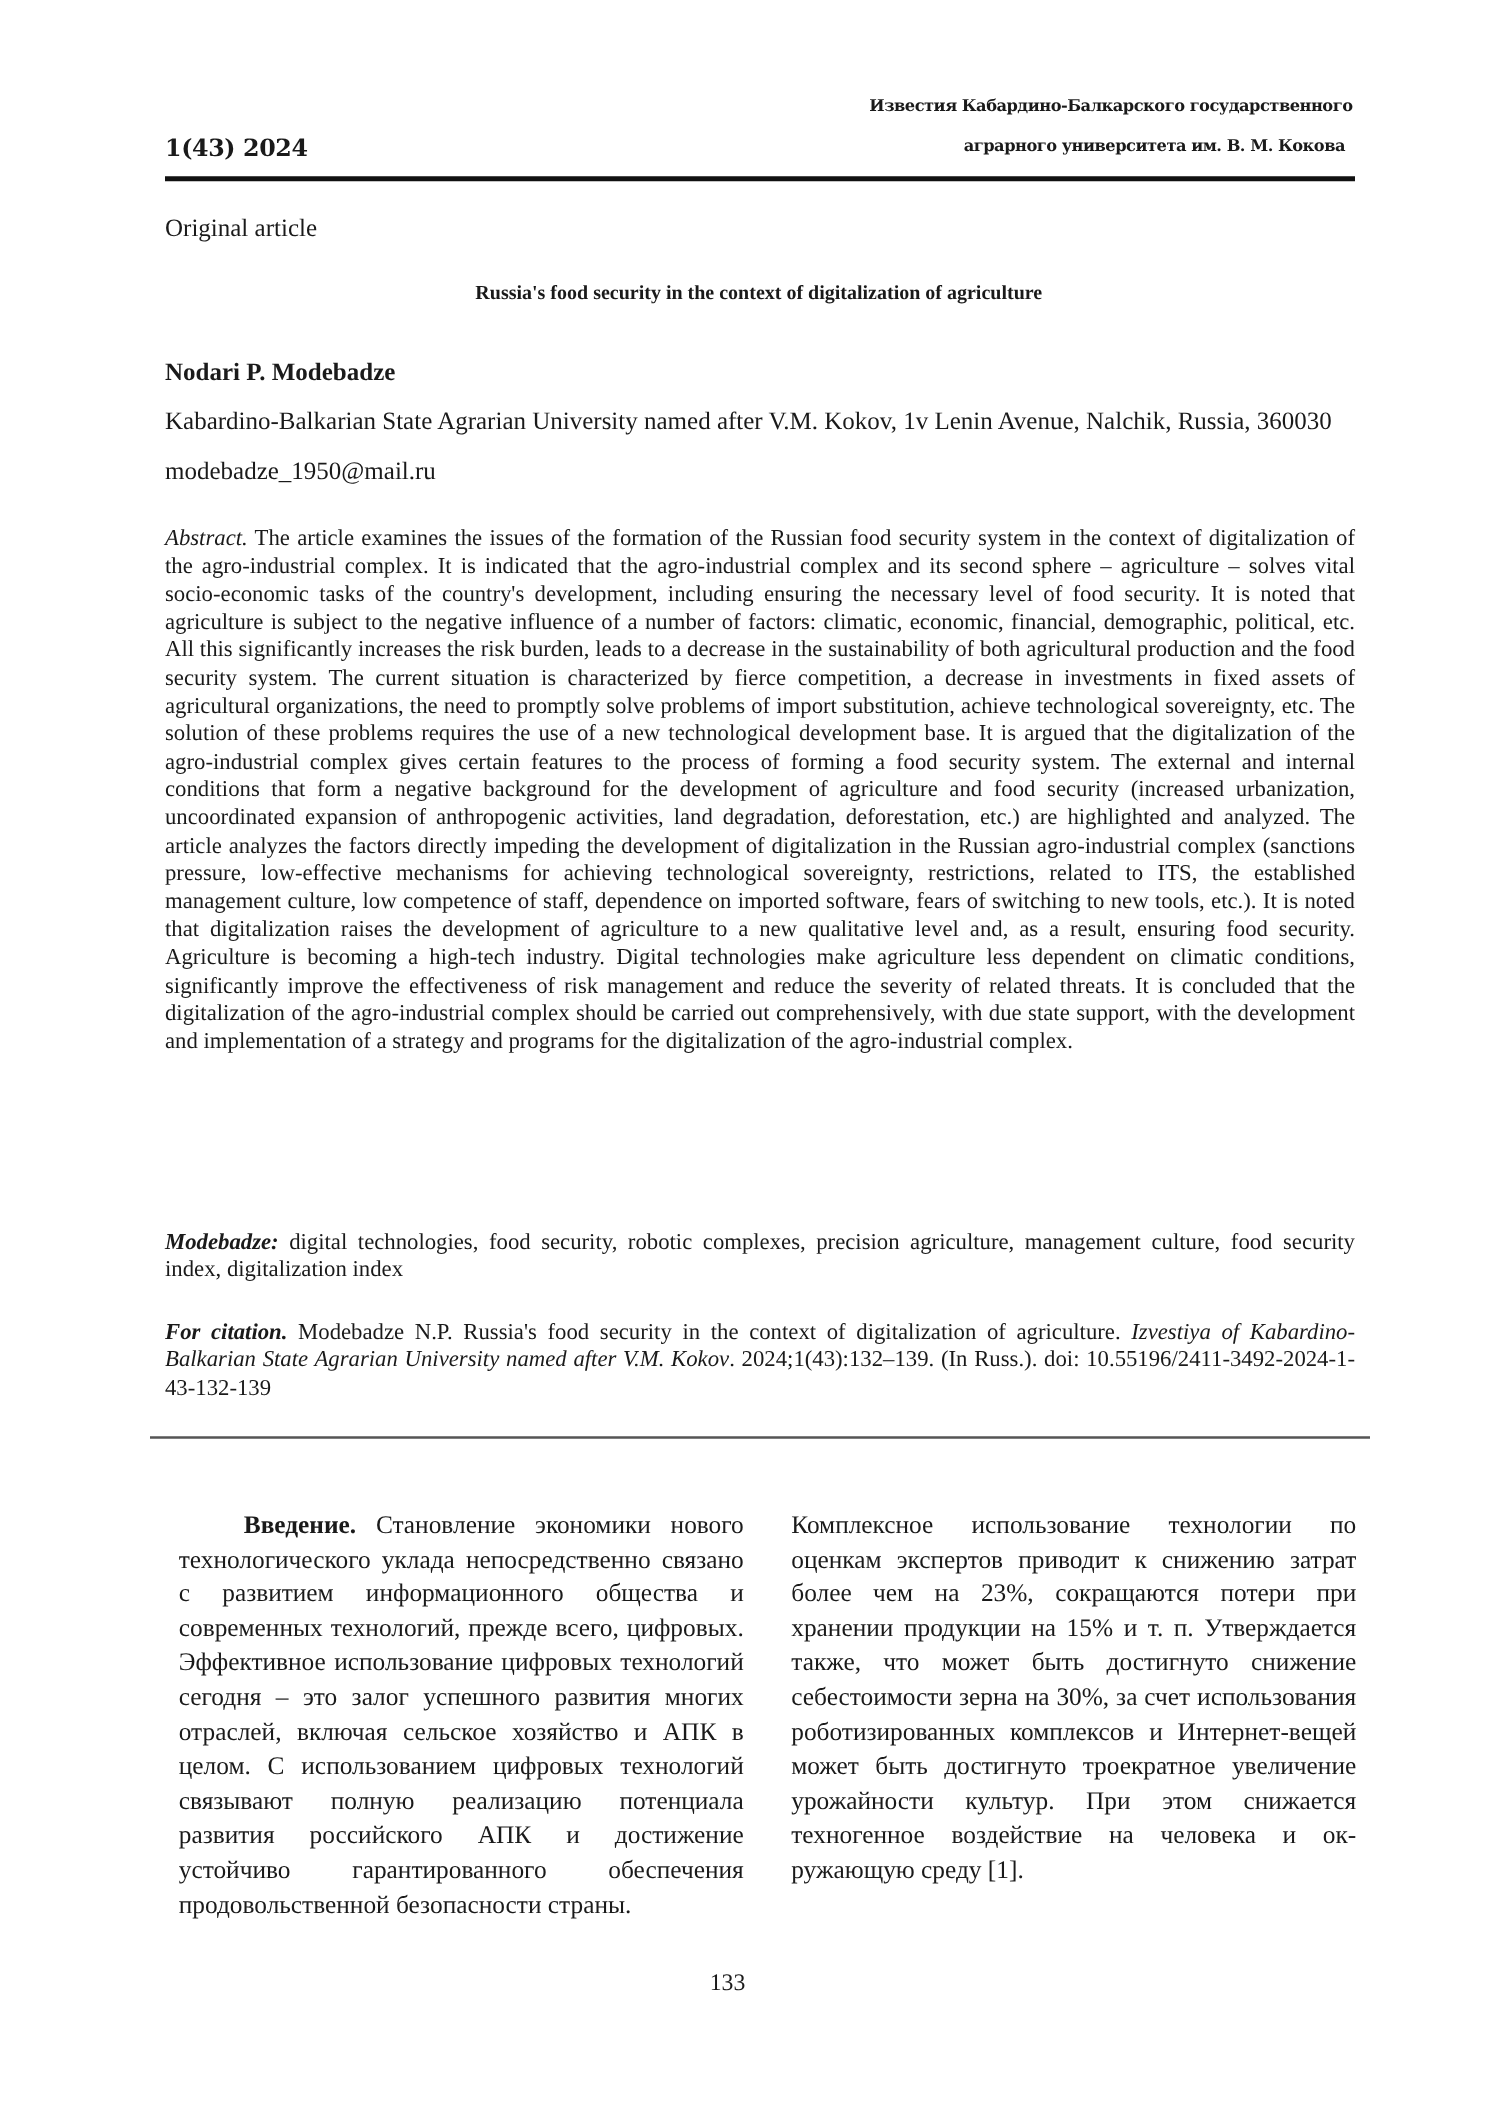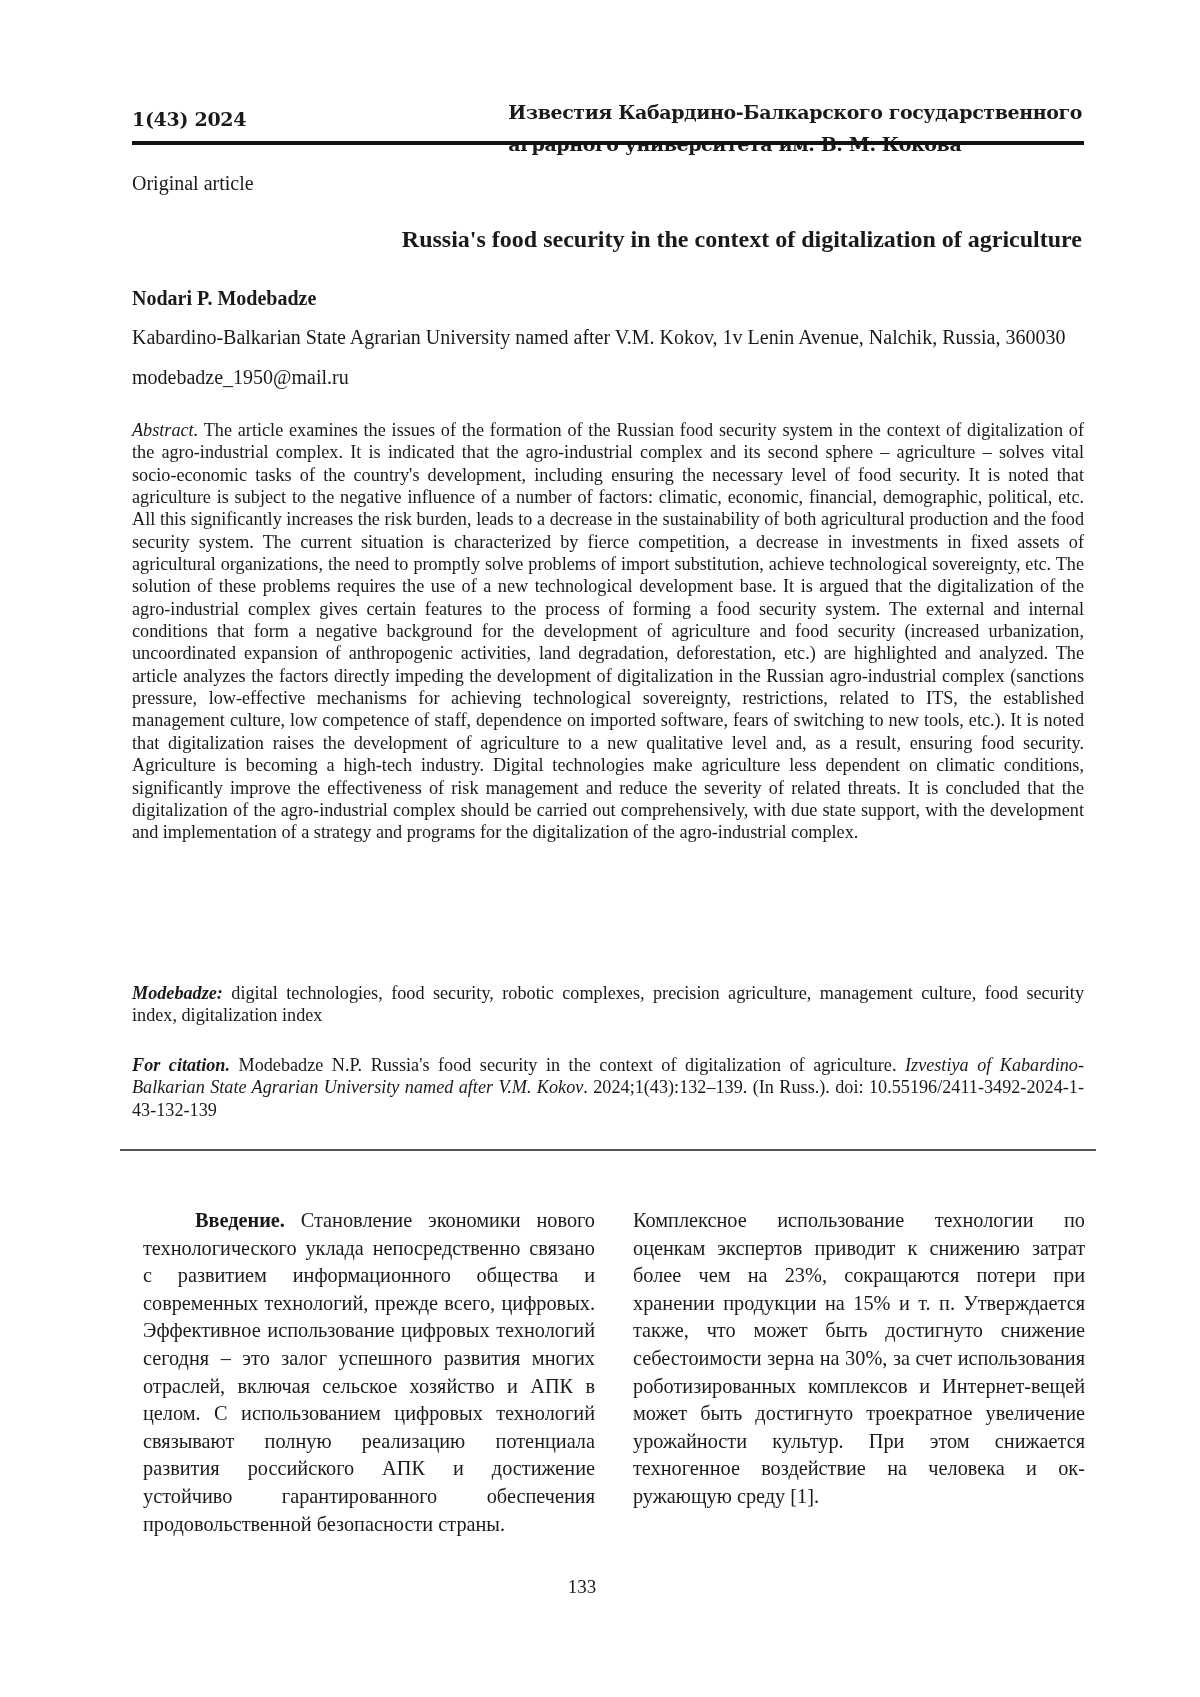--- a/index.html
+++ b/index.html
@@ -2,26 +2,26 @@
 <html><head>
   <meta charset="utf-8">
   <style>
     html, body { margin: 0; padding: 0; background: #ffffff; }
     body { width: 1200px; height: 1697px; position: relative; overflow: hidden; color: #1a1a1a; font-family: "Liberation Serif", "DejaVu Serif", serif; }
     .page { position: absolute; left: 0; top: 0; width: 1200px; height: 1697px; }
 
     
     .run-head { position: absolute; left: 132px; top: 70px; width: 950px; height: 68px; }
     .issue { position: absolute; left: 0; top: 38px; font-family: "DejaVu Serif", serif; font-weight: bold; font-size: 19px; letter-spacing: -0.3px; }
-    .journal { position: absolute; right: 0; top: 0; font-family: "DejaVu Serif", serif; font-weight: bold; font-size: 19px; line-height: 32px; letter-spacing: -0.4px; margin-top: 26px; }
+    .journal { position: absolute; right: 0; top: 0; text-align: right; font-family: "DejaVu Serif", serif; font-weight: bold; font-size: 13px; line-height: 32px; letter-spacing: -0.4px; }
     .journal .l2 { padding-right: 6px; }
     .head-rule { position: absolute; left: 132px; top: 141px; width: 952px; height: 4px; background: #111; }
 
     .article-type { position: absolute; left: 132px; top: 172px; font-size: 20px; }
-    .title { position: absolute; left: 132px; top: 226px; width: 950px; text-align: right; font-weight: bold; font-size: 24px; }
+    .title { position: absolute; left: 132px; top: 226px; width: 950px; text-align: center; font-weight: bold; font-size: 16px; }
 
     .author { position: absolute; left: 132px; top: 287px; font-weight: bold; font-size: 20px; }
     .affil { position: absolute; left: 132px; top: 313px; width: 952px; font-size: 20px; line-height: 24px; text-align: justify; text-align-last: left; margin-top: 12px; }
     .email { position: absolute; left: 132px; top: 366px; font-size: 20px; }
 
     .abstract { position: absolute; left: 132px; top: 419px; width: 952px; font-size: 18.2px; line-height: 22.35px; text-align: justify; }
     .abstract .lbl { font-weight: normal; font-style: italic; }
 
     .keywords { position: absolute; left: 132px; top: 982px; width: 952px; font-size: 18.2px; line-height: 22.35px; text-align: justify; }
     .keywords .lbl { font-weight: bold; font-style: italic; }

